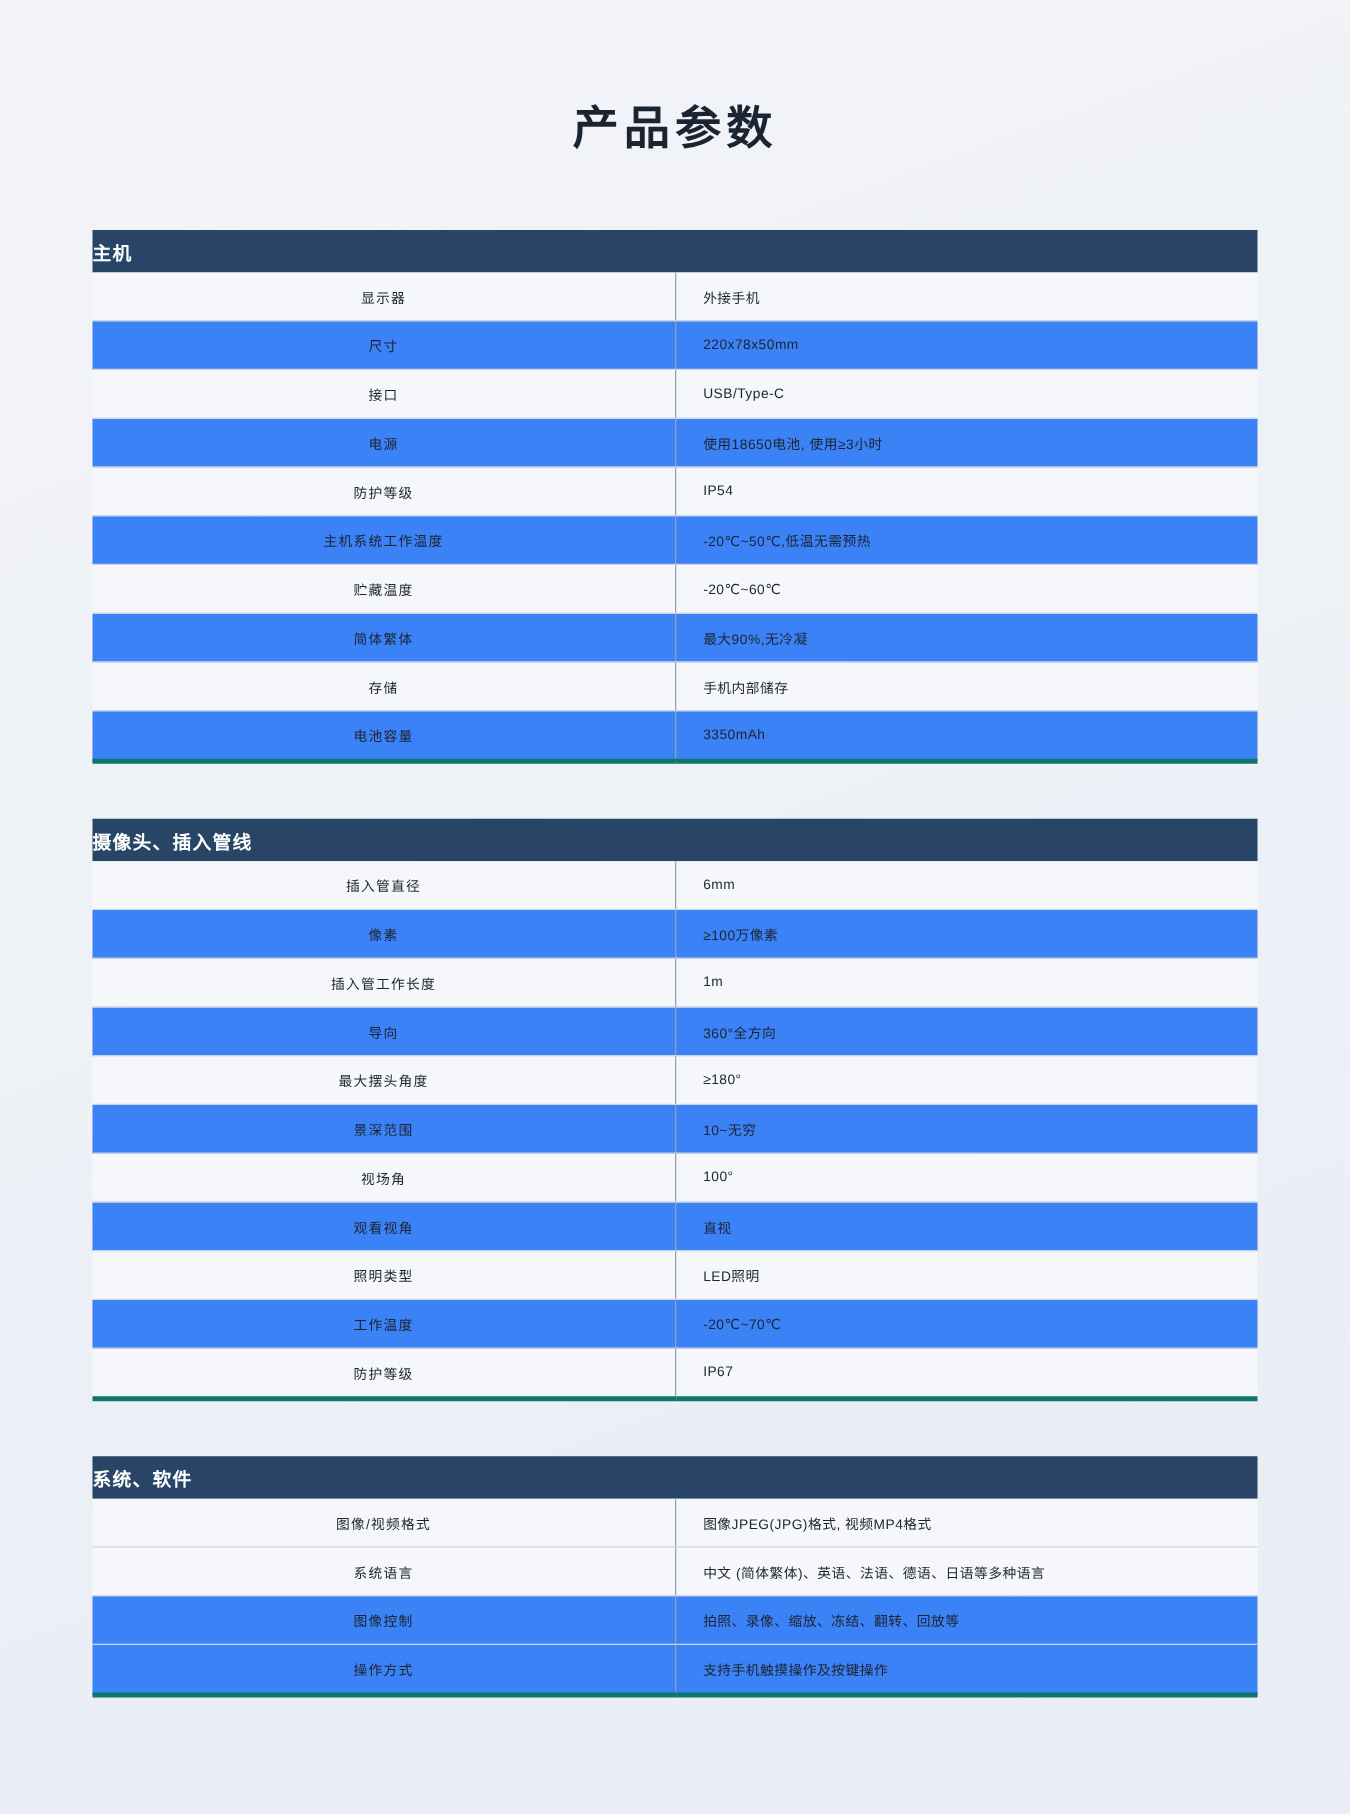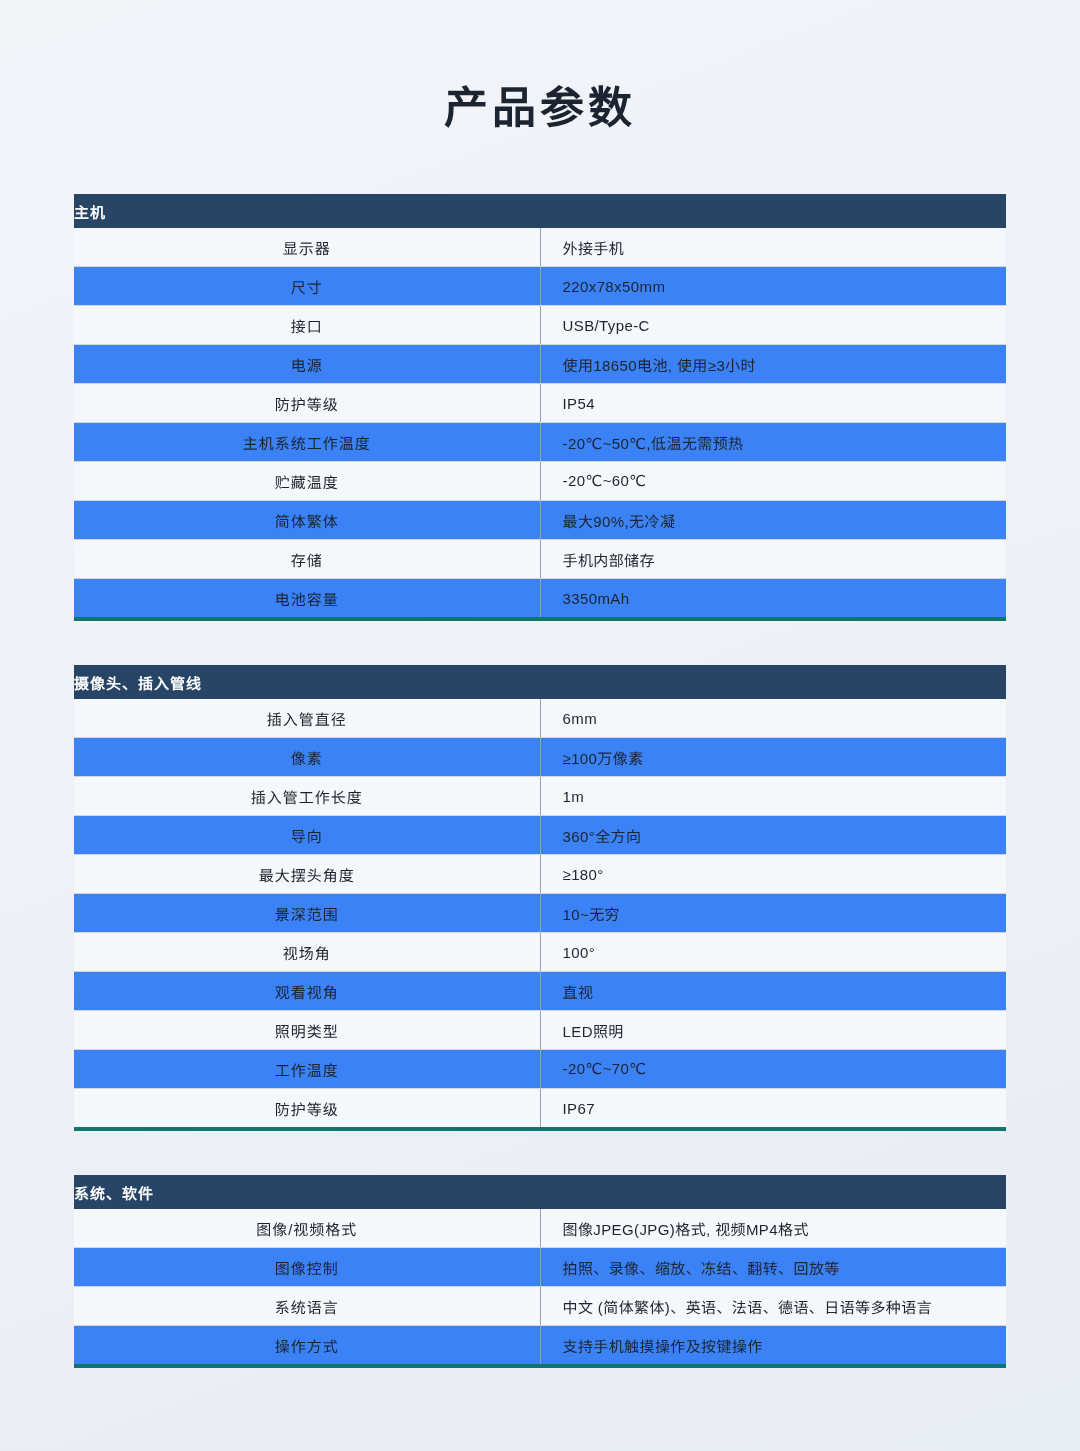--- a/index.html
+++ b/index.html
@@ -15,21 +15,21 @@
     -webkit-font-smoothing: antialiased;
   }
   .page {
     width: 1080px;
     height: 1451px;
     box-sizing: border-box;
     position: relative;
   }
   .page-title {
     text-align: center;
-    font-size: 44px;
+    font-size: 37px;
     font-weight: bold;
     letter-spacing: 4px;
     color: #1b2430;
     padding-top: 72px;
     margin: 0 0 58px 0;
   }
   .spec-table {
     width: 932px;
     margin: 0 auto 44px auto;
     border-collapse: collapse;
@@ -44,21 +44,21 @@
     text-align: left;
     font-size: 15px;
     font-weight: bold;
     letter-spacing: 1px;
     height: 34px;
     padding: 0;
     border: none;
   }
   .spec-table tr.row td {
     height: 38px;
-    font-size: 15px;
+    font-size: 11px;
     padding: 0;
     border-bottom: 1px solid #cfd6e0;
     vertical-align: middle;
     color: #1d2430;
   }
   .spec-table tr.row:last-child td {
     border-bottom: 4px solid #0f766e;
   }
   .spec-table tr.row.alt td {
     background: #3b82f6;
@@ -187,28 +187,28 @@
 
   <table class="spec-table">
     <tbody>
       <tr class="section-head">
         <td colspan="2">系统、软件</td>
       </tr>
       <tr class="row plain">
         <td class="label">图像/视频格式</td>
         <td class="value">图像JPEG(JPG)格式, 视频MP4格式</td>
       </tr>
+      <tr class="row plain">
+        <td class="label">系统语言</td>
+        <td class="value">中文 (简体繁体)、英语、法语、德语、日语等多种语言</td>
+      </tr>
       <tr class="row alt">
         <td class="label">图像控制</td>
         <td class="value">拍照、录像、缩放、冻结、翻转、回放等</td>
       </tr>
-      <tr class="row plain">
-        <td class="label">系统语言</td>
-        <td class="value">中文 (简体繁体)、英语、法语、德语、日语等多种语言</td>
-      </tr>
       <tr class="row alt">
         <td class="label">操作方式</td>
         <td class="value">支持手机触摸操作及按键操作</td>
       </tr>
     </tbody>
   </table>
 
 </div>
 
 </body></html>

